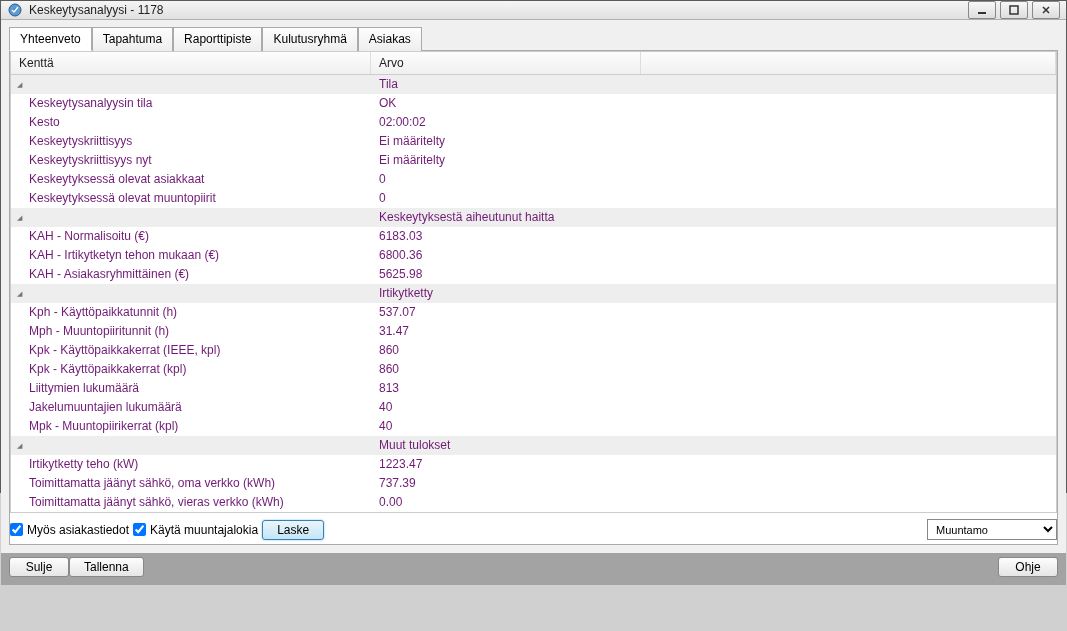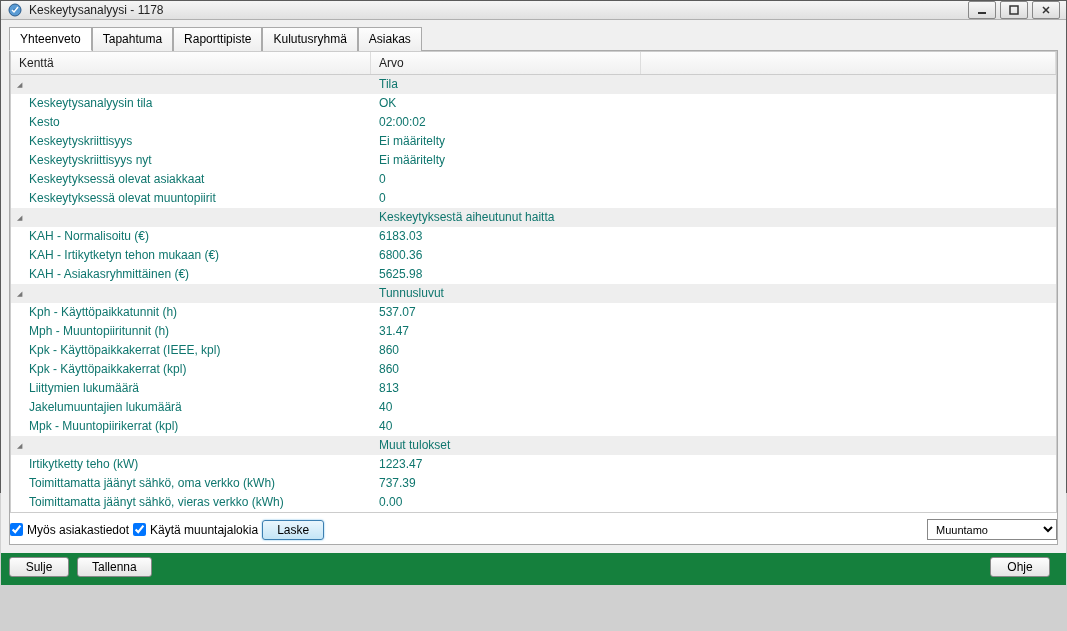--- a/index.html
+++ b/index.html
@@ -23,39 +23,39 @@
 
 .grid { flex: 1; border: 1px solid #ccc; overflow: auto; }
 .grid-header { display: flex; background: linear-gradient(to bottom, #fdfdfd, #f0f0f0); border-bottom: 1px solid #ccc; }
 .grid-header .col { padding: 4px 8px; border-right: 1px solid #ddd; font-size: 12px; color: #222; }
 .col1 { width: 360px; }
 .col2 { width: 270px; }
 .col3 { flex: 1; }
 
 .grid-body { }
 .grid-row { display: flex; border-bottom: 1px solid transparent; }
-.grid-row .cell { padding: 2px 8px; font-size: 12px; color: #0f766e; }
+.grid-row .cell { padding: 2px 8px; font-size: 12px; color: #701a75; }
 .grid-row.section { background: #eee; }
 .grid-row.section .cell.c1 { color: #666; }
 .cell.c1 { width: 360px; padding-left: 18px; }
 .cell.c2 { flex: 1; }
 .grid-row.section .cell.c1::before { content: "\25E2"; display: inline-block; transform: rotate(0deg); font-size: 7px; color: #777; margin-right: 6px; margin-left: -12px; vertical-align: middle; }
 .grid-row.section .cell.c1 { padding-left: 18px; }
 
 .bottom-bar { padding: 6px 0 4px 0; display: flex; align-items: center; gap: 4px; }
 .checkbox-wrap { display: flex; align-items: center; gap: 4px; font-size: 12px; }
 .checkbox-wrap input { width: 13px; height: 13px; }
 
 .btn { padding: 2px 14px; font-size: 12px; border: 1px solid #888; background: linear-gradient(to bottom, #fdfdfd, #e5e5e5); border-radius: 3px; cursor: pointer; min-width: 60px; }
 .btn.primary { border: 1px solid #3c7fb1; box-shadow: 0 0 2px #6cb7e8; background: linear-gradient(to bottom, #eaf6fd, #c4e5f6); }
 
 .dropdown { margin-left: auto; }
 .dropdown select { font-size: 11px; padding: 1px 20px 1px 4px; border: 1px solid #888; background: #fff; min-width: 130px; height: 21px; }
 
-.footer { padding: 4px 16px 8px 8px; background: #15803d; display: flex; gap: 8px; }
+.footer { padding: 4px 8px 8px 8px; background: #a3a3a3; display: flex; }
 .footer .spacer { flex: 1; }
 
 svg.app-icon path { fill: #3a7ab8; }
 </style>
 </head>
 <body>
 
 <div class="window">
 
   <div class="titlebar">
@@ -141,21 +141,21 @@
             <div class="grid-row">
               <div class="cell c1">KAH - Irtikytketyn tehon mukaan (€)</div>
               <div class="cell c2">6800.36</div>
             </div>
             <div class="grid-row">
               <div class="cell c1">KAH - Asiakasryhmittäinen (€)</div>
               <div class="cell c2">5625.98</div>
             </div>
             <div class="grid-row section">
               <div class="cell c1"></div>
-              <div class="cell c2">Tunnusluvut</div>
+              <div class="cell c2">Irtikytketty</div>
             </div>
             <div class="grid-row">
               <div class="cell c1">Kph - Käyttöpaikkatunnit (h)</div>
               <div class="cell c2">537.07</div>
             </div>
             <div class="grid-row">
               <div class="cell c1">Mph - Muuntopiiritunnit (h)</div>
               <div class="cell c2">31.47</div>
             </div>
             <div class="grid-row">

